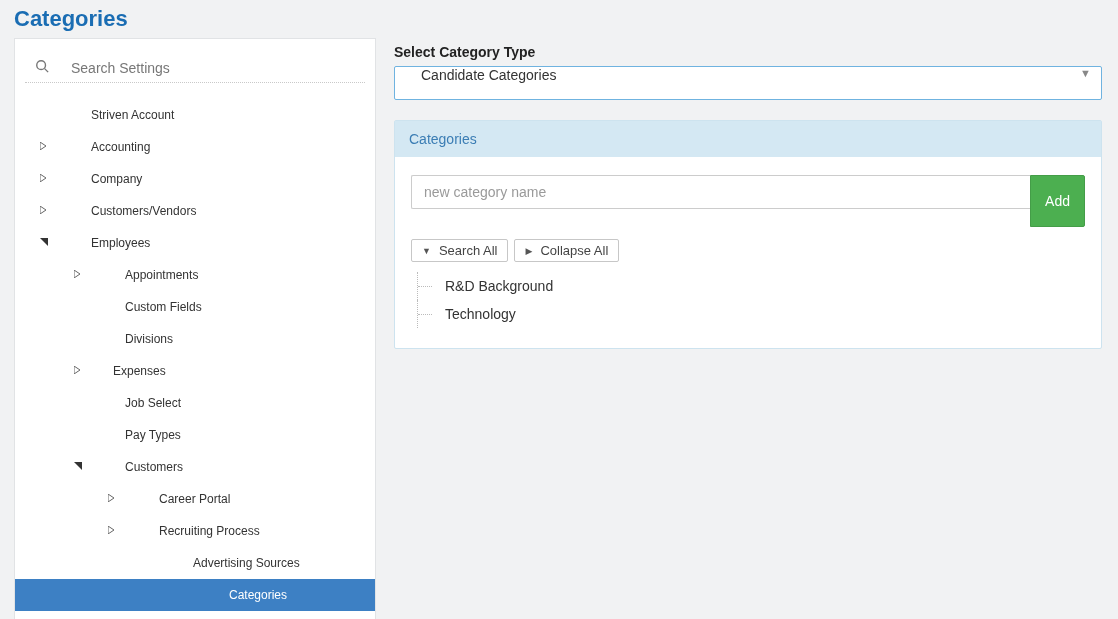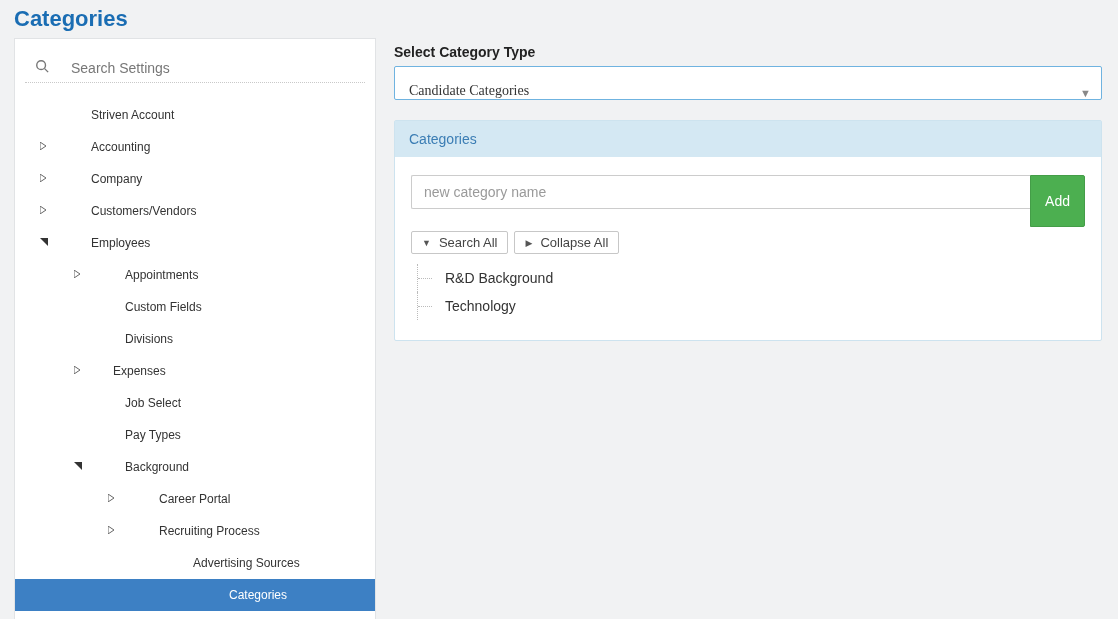--- a/index.html
+++ b/index.html
@@ -84,43 +84,42 @@
     color: #222;
     margin-bottom: 6px;
     font-size: 14px;
   }
   .select-box {
     border: 1px solid #6fb3e0;
     background: #fff;
     border-radius: 2px;
     height: 34px;
     display: flex;
-    align-items: flex-end;
+    align-items: flex-start;
     justify-content: space-between;
-    padding: 0 10px 0 14px;
+    padding: 0 10px 0 26px;
     color: #333;
     cursor: pointer;
     margin-bottom: 20px;
-    font-family: Liberation Serif, serif;
   }
   .select-box .caret { color: #888; font-size: 11px; }
   .panel {
     border: 1px solid #cde3ef;
     background: #fff;
     border-radius: 2px;
   }
   .panel-header {
     background: #d4e8f3;
     color: #3b7db4;
     font-size: 14px;
     font-weight: 500;
     padding: 10px 14px;
   }
   .panel-body { padding: 18px 16px 20px 16px; }
-  .add-row { display: flex; margin-bottom: 4px; }
+  .add-row { display: flex; margin-bottom: 12px; }
   .add-row input {
     flex: 1;
     border: 1px solid #ccc;
     border-right: none;
     padding: 0 12px;
     height: 34px;
     font-size: 14px;
     color: #555;
     outline: none;
     border-radius: 2px 0 0 2px;
@@ -246,21 +245,21 @@
           <span style="margin-left: 30px;">Job Select</span>
         </div>
         <div class="tree-item lvl1">
           <span class="arrow blank">&nbsp;</span>
           <span style="margin-left: 30px;">Pay Types</span>
         </div>
         <div class="tree-item lvl1">
           <span class="arrow" style="transform: rotate(0deg); font-size: 8px; color: rgb(51, 51, 51);"><svg width="8" height="8">
               <polygon points="0,0 8,0 0,8" fill="#333" transform="rotate(90 4 4)"></polygon>
             </svg></span>
-          <span style="margin-left: 30px;">Background</span>
+          <span style="margin-left: 30px;">Customers</span>
         </div>
         <div class="tree-item lvl2">
           <span class="arrow" style="font-size: 9px;"><svg width="8" height="8">
               <polygon points="0,0 6,4 0,8" fill="none" stroke="#666" stroke-width="1"></polygon>
             </svg></span>
           <span style="margin-left: 30px;">Career Portal</span>
         </div>
         <div class="tree-item lvl2">
           <span class="arrow" style="font-size: 9px;"><svg width="8" height="8">
               <polygon points="0,0 6,4 0,8" fill="none" stroke="#666" stroke-width="1"></polygon>

